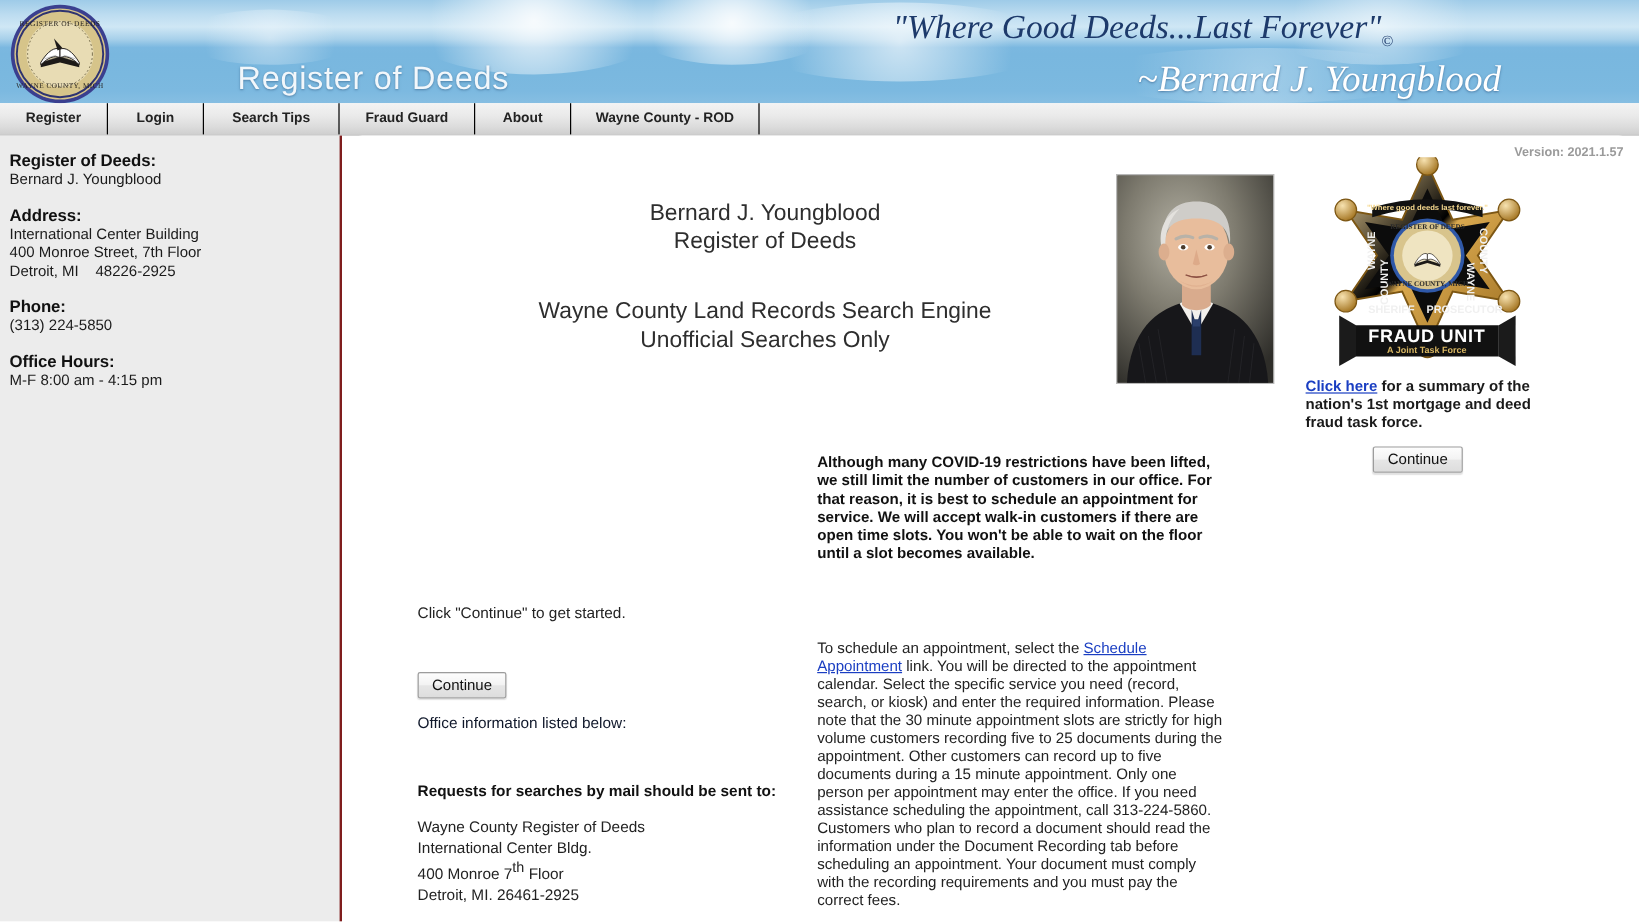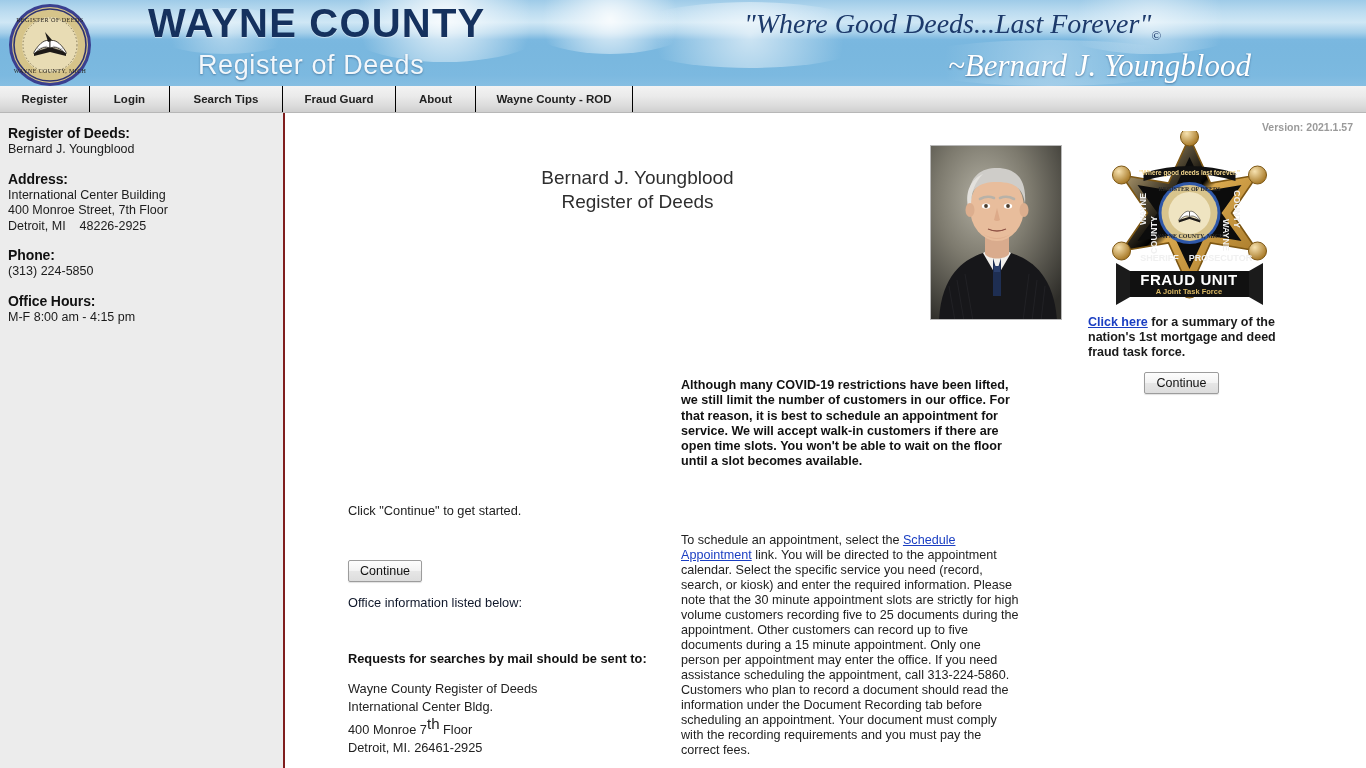--- a/index.html
+++ b/index.html
@@ -170,21 +170,21 @@
     font-size: 12.8px; color: #0f172a;
   }
   #mail-head {
     position: absolute; left: 63px; top: 538px; width: 330px;
     font-size: 12.8px; font-weight: bold; color: #111;
   }
   #mail-addr {
     position: absolute; left: 63px; top: 567px; width: 330px;
     font-size: 12.8px; color: #222; line-height: 17.5px;
   }
-  #mail-addr sup { font-size: 15px; }
+  #mail-addr sup { font-size: 12px; }
 
   
   #sched {
     position: absolute; left: 396px; top: 420px; width: 340px;
     font-size: 12.6px; color: #222; line-height: 15px;
   }
   #sched a { color: #1a3ec2; text-decoration: underline; }
 
   
   .win-btn {
@@ -233,21 +233,20 @@
           <line x1="-13" y1="3" x2="-3" y2="0"></line>
             <line x1="-13" y1="5" x2="-3" y2="2"></line>
           <line x1="3" y1="0" x2="13" y2="3"></line>
             <line x1="3" y1="2" x2="13" y2="5"></line>
         </g>
         <path d="M-5 -14 L2 -6 L-2 -4 Z" fill="#1d1a17"></path>
       </g>
     </svg>
   </div>
 
-  <div id="title-wayne">WAYNE COUNTY</div>
   <div id="title-rod">Register of Deeds</div>
   <div id="motto"><span>"Where Good Deeds...Last Forever"</span><span class="cmark">©</span></div>
   <div id="signature">~Bernard J. Youngblood</div>
 </div>
 
 <div id="navbar">
   <div class="nav-tab" style="width:90px">
       <span>Register</span>
     </div>
   <div class="nav-tab" style="width:80px">
@@ -291,20 +290,24 @@
 
   <div id="content">
 
     <div id="version">Version: 2021.1.57</div>
 
     <div id="headline">
       <div>Bernard J. Youngblood</div>
       <div>Register of Deeds</div>
     </div>
 
+    <div id="headline2">
+      <div>Wayne County Land Records Search Engine</div>
+      <div>Unofficial Searches Only</div>
+    </div>
 
     <div id="portrait">
       <svg viewBox="0 0 132 175" width="132" height="175">
         <defs>
           <radialGradient id="bgp" cx="40%" cy="30%" r="80%">
             <stop offset="0%" stop-color="#b3b0a3"></stop>
             <stop offset="45%" stop-color="#7d7a6e"></stop>
             <stop offset="100%" stop-color="#2e2d29"></stop>
           </radialGradient>
         </defs>

